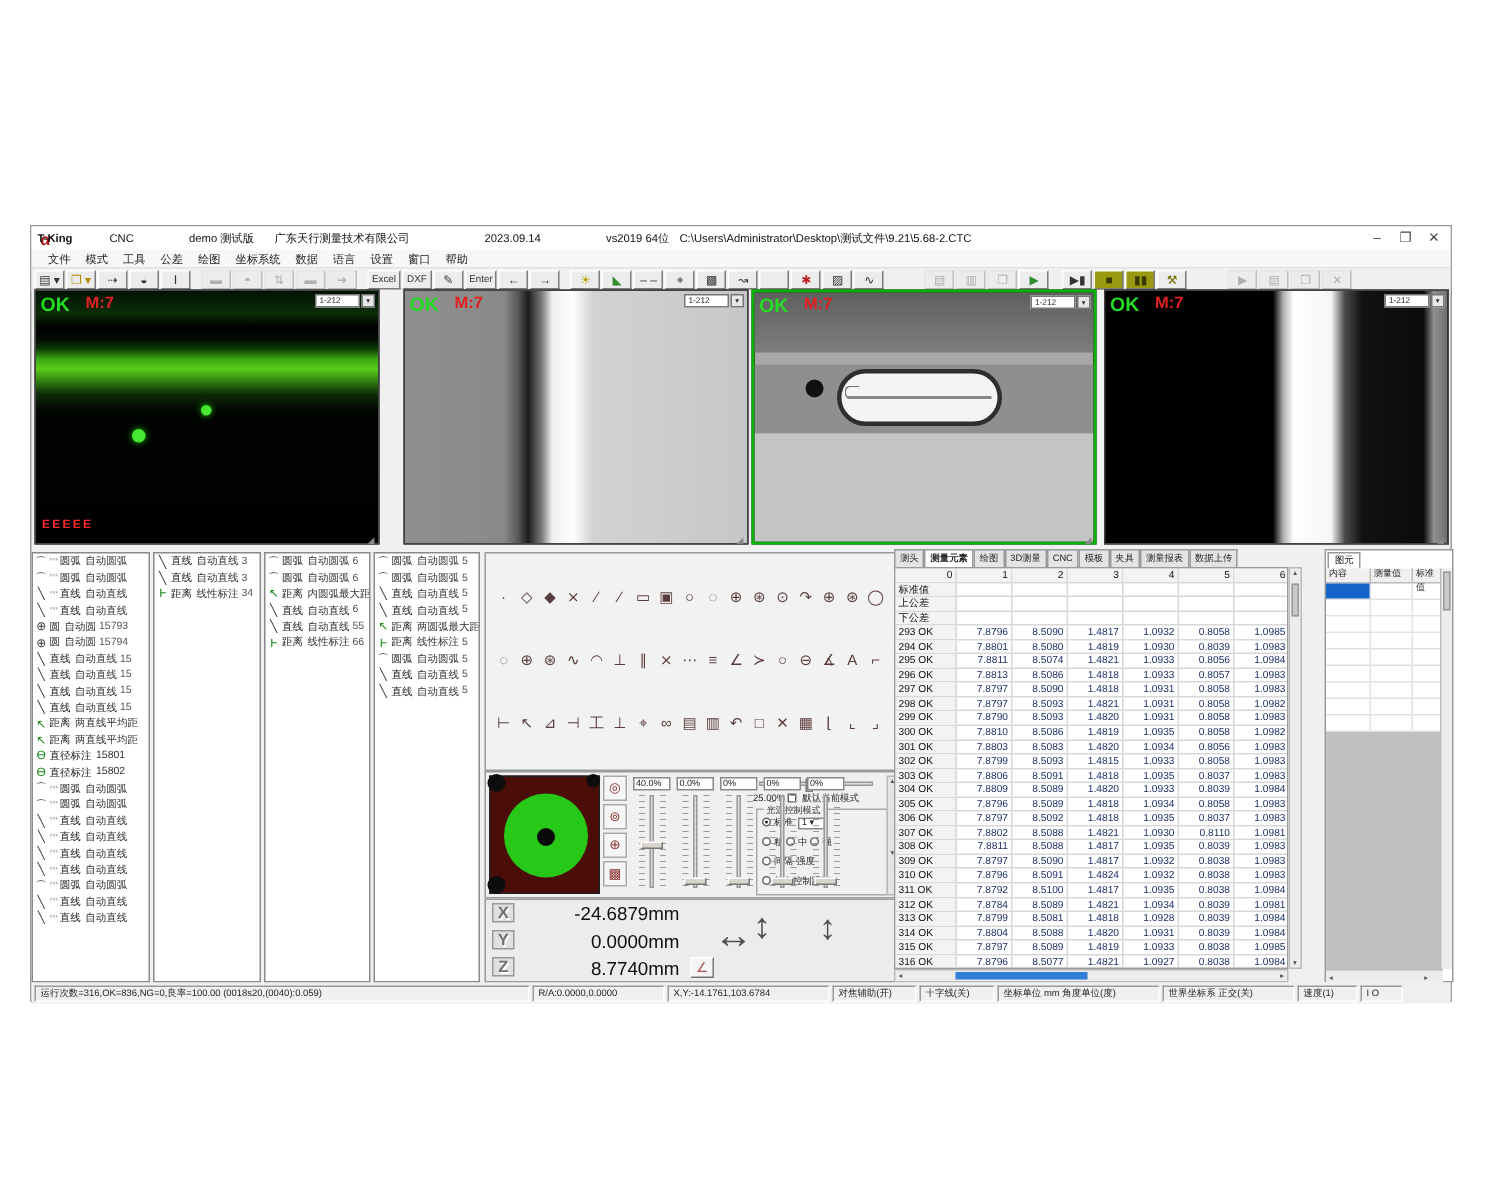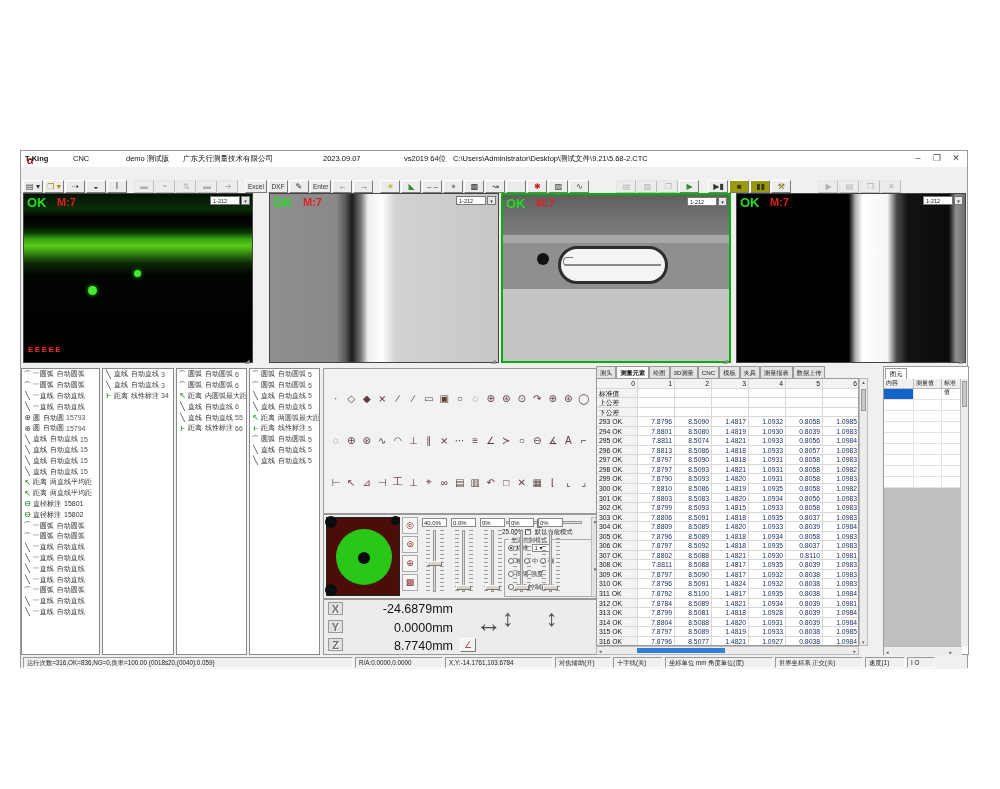--- a/index.html
+++ b/index.html
@@ -120,28 +120,41 @@
 <body>
 
 <div class="app">
 
   <div class="titlebar">
     <span class="logo">α</span>
     <span style="left:4px;font-weight:bold">T-King</span>
     <span style="left:52px">CNC</span>
     <span style="left:105px">demo  测试版</span>
     <span style="left:162px">广东天行测量技术有限公司</span>
-    <span style="left:302px">2023.09.07</span>
+    <span style="left:302px">2023.09.14</span>
     <span style="left:383px">vs2019 64位</span>
     <span style="left:432px">C:\Users\Administrator\Desktop\测试文件\9.21\5.68-2.CTC</span>
     <div class="wctl" style="right:40px">–</div>
     <div class="wctl" style="right:21px">❐</div>
     <div class="wctl" style="right:2px">✕</div>
   </div>
 
+  <div class="menubar">
+      <span class="menu-item">文件</span>
+      <span class="menu-item">模式</span>
+      <span class="menu-item">工具</span>
+      <span class="menu-item">公差</span>
+      <span class="menu-item">绘图</span>
+      <span class="menu-item">坐标系统</span>
+      <span class="menu-item">数据</span>
+      <span class="menu-item">语言</span>
+      <span class="menu-item">设置</span>
+      <span class="menu-item">窗口</span>
+      <span class="menu-item">帮助</span>
+    </div>
 
   <div class="toolbar">
       <div class="tbtn">▤ ▾</div>
       <div class="tbtn" style="color: rgb(176, 138, 0);">❒ ▾</div>
       <div class="tbtn">⇢</div>
       <div class="tbtn">◒</div>
       <div class="tbtn">Ⅰ</div>
       <span class="tsp" style="width: 6px;"></span>
       <div class="tbtn dis">▬</div>
       <div class="tbtn dis">◓</div>

